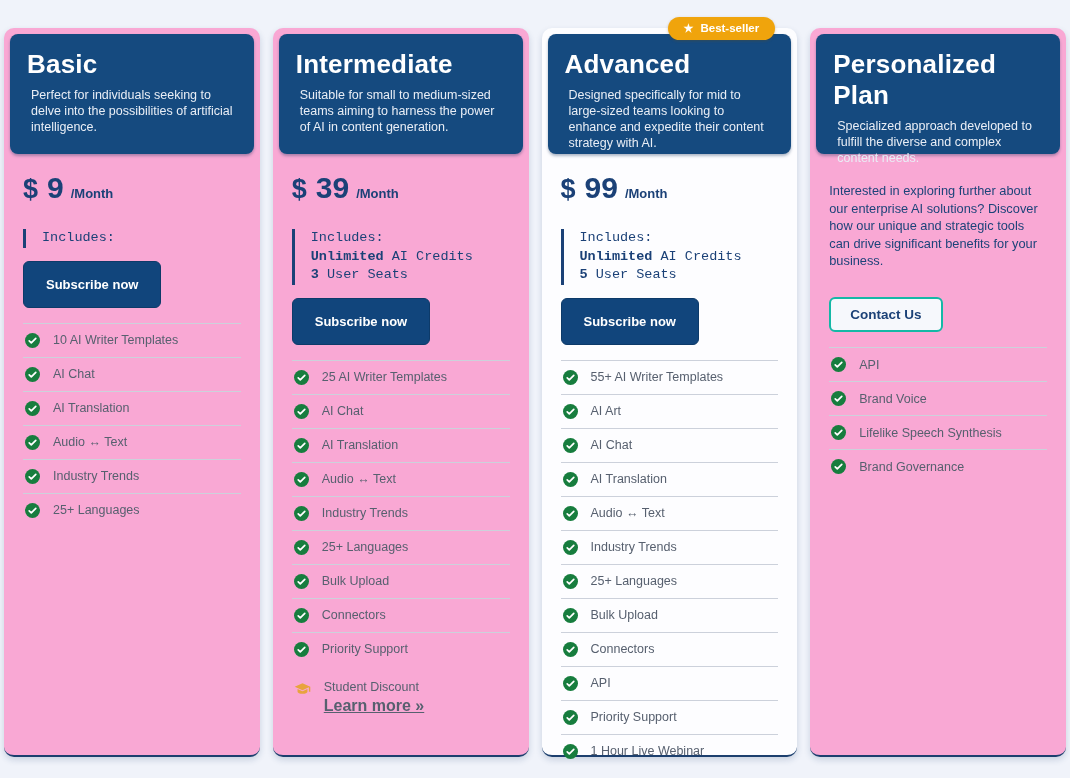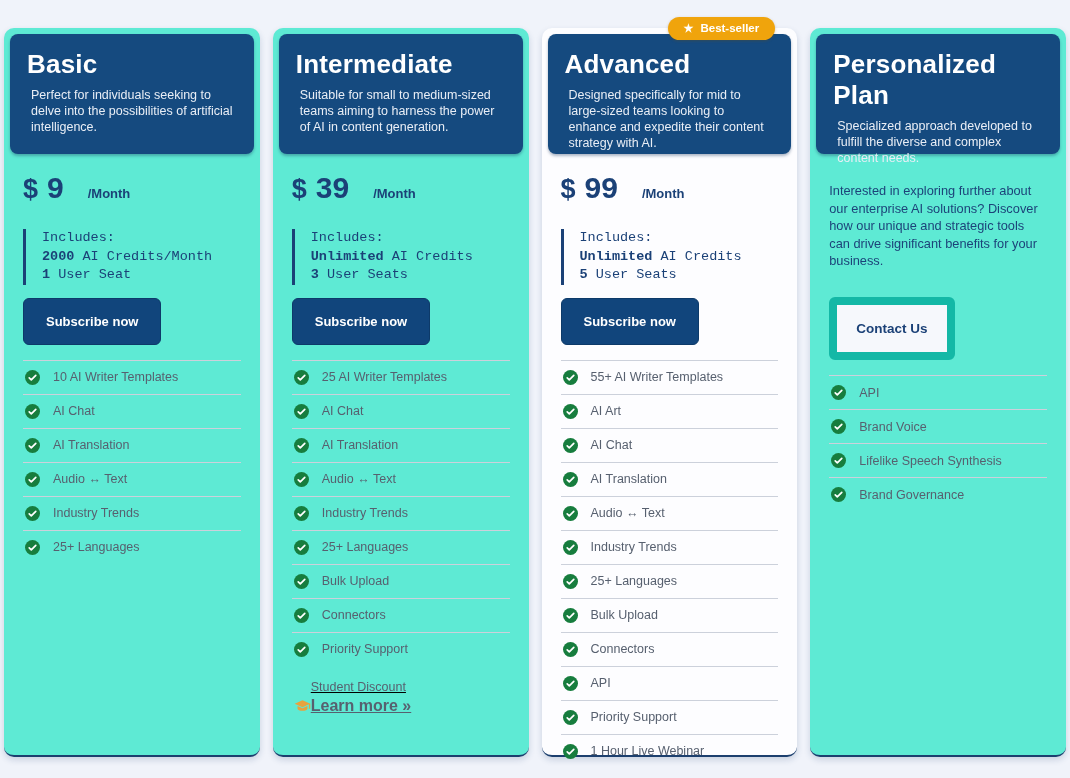--- a/index.html
+++ b/index.html
@@ -6,74 +6,74 @@
   html,body { margin:0; padding:0; }
   body {
     width:1070px; height:778px;
     background:#f0f3fa;
     font-family:"Liberation Sans", sans-serif;
     overflow:hidden;
   }
   .page { display:flex; gap:13px; padding:28px 4px 0; height:100%; }
   .card {
     flex:1; position:relative;
-    background:#5eead4;
+    background:#f9a8d4;
     border-radius:10px;
     border-bottom:2px solid #1c3f6e;
     box-shadow:0 3px 6px rgba(30,60,110,.18);
     height:729px;
     padding:6px 6px 0;
   }
   .card.highlight { background:#fdfdff; }
   .card-header {
     background:#154a7f;
     border-radius:8px;
     padding:15px 17px 12px;
     height:120px;
     box-shadow:0 2px 3px rgba(20,50,90,.35);
   }
   .plan-title { margin:0; color:#ffffff; font-size:26px; font-weight:bold; letter-spacing:.2px; }
   .plan-desc { margin:7px 4px 0; color:#e9eef6; font-size:12.5px; line-height:16px; }
   .card-body { padding:0 13px; }
   .price-row { display:flex; align-items:baseline; margin-top:17px; color:#1b4177; }
   .currency { font-size:27px; font-weight:bold; }
   .amount { font-size:30px; font-weight:bold; margin-left:9px; }
-  .period { font-size:13px; font-weight:bold; margin-left:24px; }
+  .period { font-size:13px; font-weight:bold; margin-left:7px; }
   .includes {
     margin-top:24px;
     border-left:3px solid #1b4177;
     padding-left:16px;
     color:#1b4177;
     font-size:13.5px; line-height:18.5px;font-family:Liberation Mono, monospace;
   }
   .btn-solid {
     margin-top:13px;
     background:#11457c; color:#ffffff;
     font-weight:bold; font-size:13px; font-family:inherit;
     border:1px solid #0d3a69; border-radius:6px;
     padding:15px 22px; cursor:pointer;
     display:inline-block;
   }
   .btn-outline {
     margin-top:15px;
     background:#f6f8fc; color:#1b4177;
     font-weight:bold; font-size:13.5px; font-family:inherit;
-    border:8px solid #14b8a6; border-radius:6px;
-    padding:16px 19px; cursor:pointer;
+    border:2px solid #14b8a6; border-radius:6px;
+    padding:8px 19px; cursor:pointer;
     display:inline-block;
   }
   .features { margin-top:15px; }
   .feature-row {
     display:flex; align-items:center; gap:13px;
     padding:9px 2px;
     border-top:1px solid #ccd1db;
     color:#57606f; font-size:12.5px;
   }
   .check { display:inline-flex; flex:0 0 auto; }
-  .extra { display:flex; margin-top:12px; padding:2px; align-items:flex-end;text-decoration:underline; }
+  .extra { display:flex; gap:13px; margin-top:12px; padding:2px; align-items:flex-start; }
   .cap-icon { display:inline-flex; flex:0 0 auto; margin-top:1px; }
   .extra-label { color:#57606f; font-size:12.5px; }
   .extra-link {
     color:#57606f; font-size:16px; font-weight:bold;
     text-decoration:underline; cursor:pointer;
     display:inline-block; margin-top:3px;
   }
   .badge {
     position:absolute; top:-11px; right:22px;
     background:#f0a40c; color:#ffffff;
@@ -97,24 +97,20 @@
       <p class="plan-desc">Perfect for individuals seeking to delve into the possibilities of artificial intelligence.</p>
     </header>
     <div class="card-body">
       <div class="price-row">
         <span class="currency">$</span>
         <span class="amount">9</span>
         <span class="period">/Month</span>
       </div>
       <div class="includes">
         <div class="includes-label">Includes:</div>
-        <div>
-            <div class="include-line"><b>2000</b> AI Credits/Month</div>
-            <div class="include-line"><b>1</b> User Seat</div>
-          </div>
       </div>
       <button class="btn-solid">Subscribe now</button>
       <div class="features">
           <div class="feature-row">
             <span class="check">
               <svg viewBox="0 0 16 16" width="15" height="15" aria-hidden="true">
                 <circle cx="8" cy="8" r="8" fill="#177d3e"></circle>
                 <path d="M4.5 8.4l2.2 2.2 4.8-4.9" stroke="#ffffff" stroke-width="1.8" fill="none" stroke-linecap="round" stroke-linejoin="round"></path>
               </svg>
             </span>

